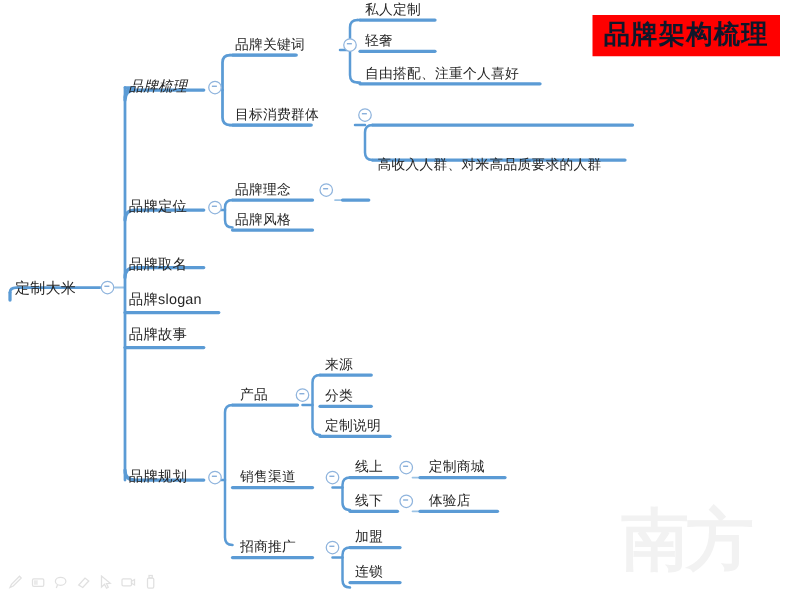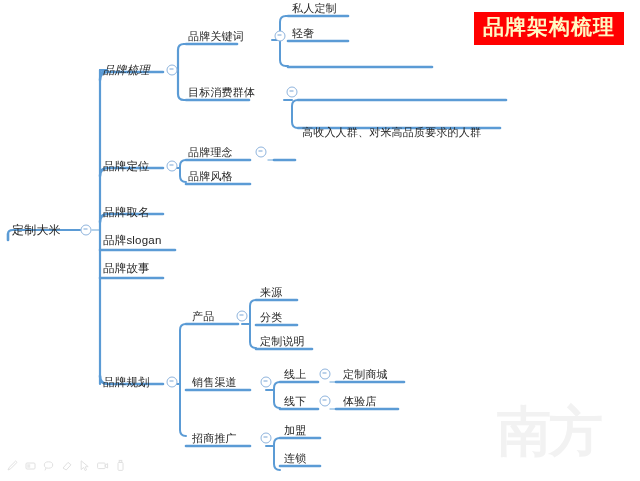--- a/index.html
+++ b/index.html
@@ -42,21 +42,21 @@
   .toggle::before {
     content: "";
     position: absolute;
     left: 1.5px; top: 3px;
     width: 4px; height: 1px;
     background: #7aa6d6;
   }
   #title-banner {
     position: absolute;
     background: #FF0000;
-    color: #fef9c3;
+    color: #0f172a;
     font-size: 21px;
     font-weight: bold;
     line-height: 1;
     letter-spacing: 1px;
     padding: 5px 9px 7px 9px;
     font-family: "DejaVu Sans", "Liberation Sans", sans-serif;
   }
   #watermark {
     position: absolute;
     left: 497px; top: 393px;
@@ -245,20 +245,21 @@
   <div class="node" style="left:192px; top:382px;">销售渠道</div>
   <div class="toggle" style="left:266px; top:382px;"></div>
 
   <div class="node" style="left:192px; top:438px;">招商推广</div>
   <div class="toggle" style="left:266px; top:438px;"></div>
 
   <div class="node" style="left:292px; top:8px;">私人定制</div>
 
   <div class="node" style="left:292px; top:33px;">轻奢</div>
 
+  <div class="node" style="left:292px; top:59px;">自由搭配、注重个人喜好</div>
 
   <div class="node" style="left:302px; top:92px;margin-top:40px;">高收入人群、对米高品质要求的人群</div>
 
 
   <div class="node" style="left:260px; top:292px;">来源</div>
 
   <div class="node" style="left:260px; top:317px;">分类</div>
 
   <div class="node" style="left:260px; top:341px;">定制说明</div>
 

